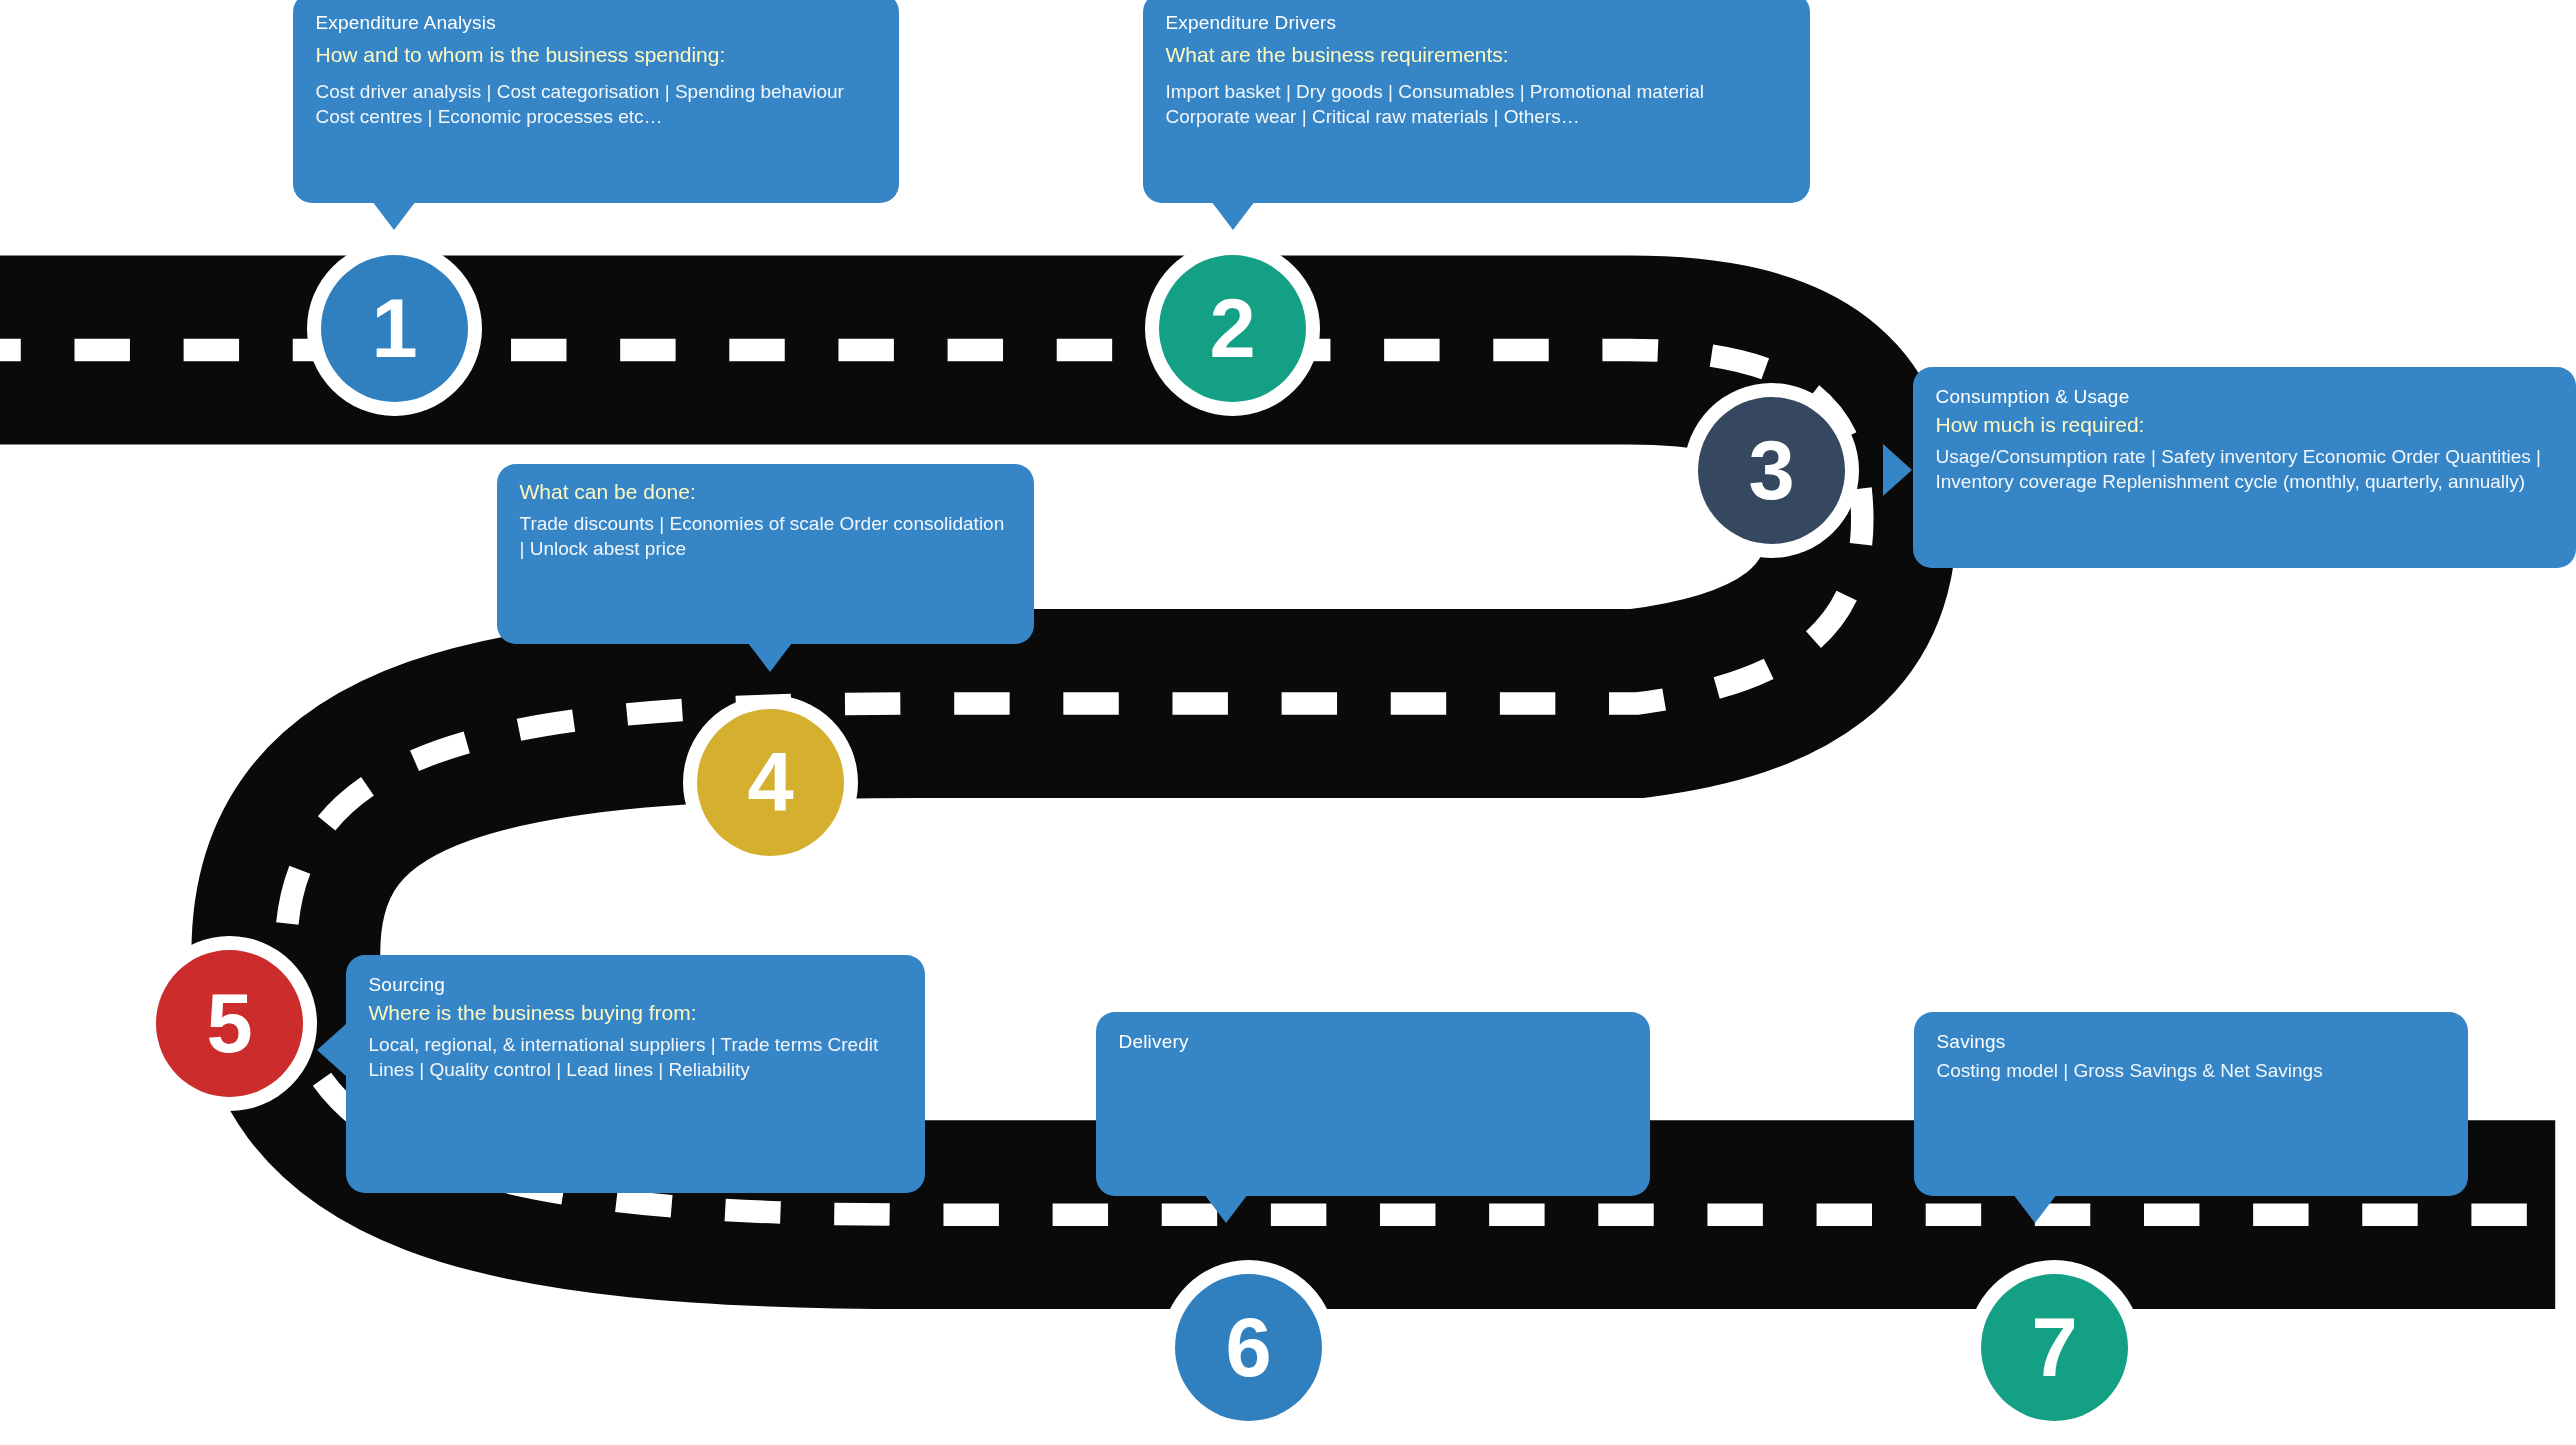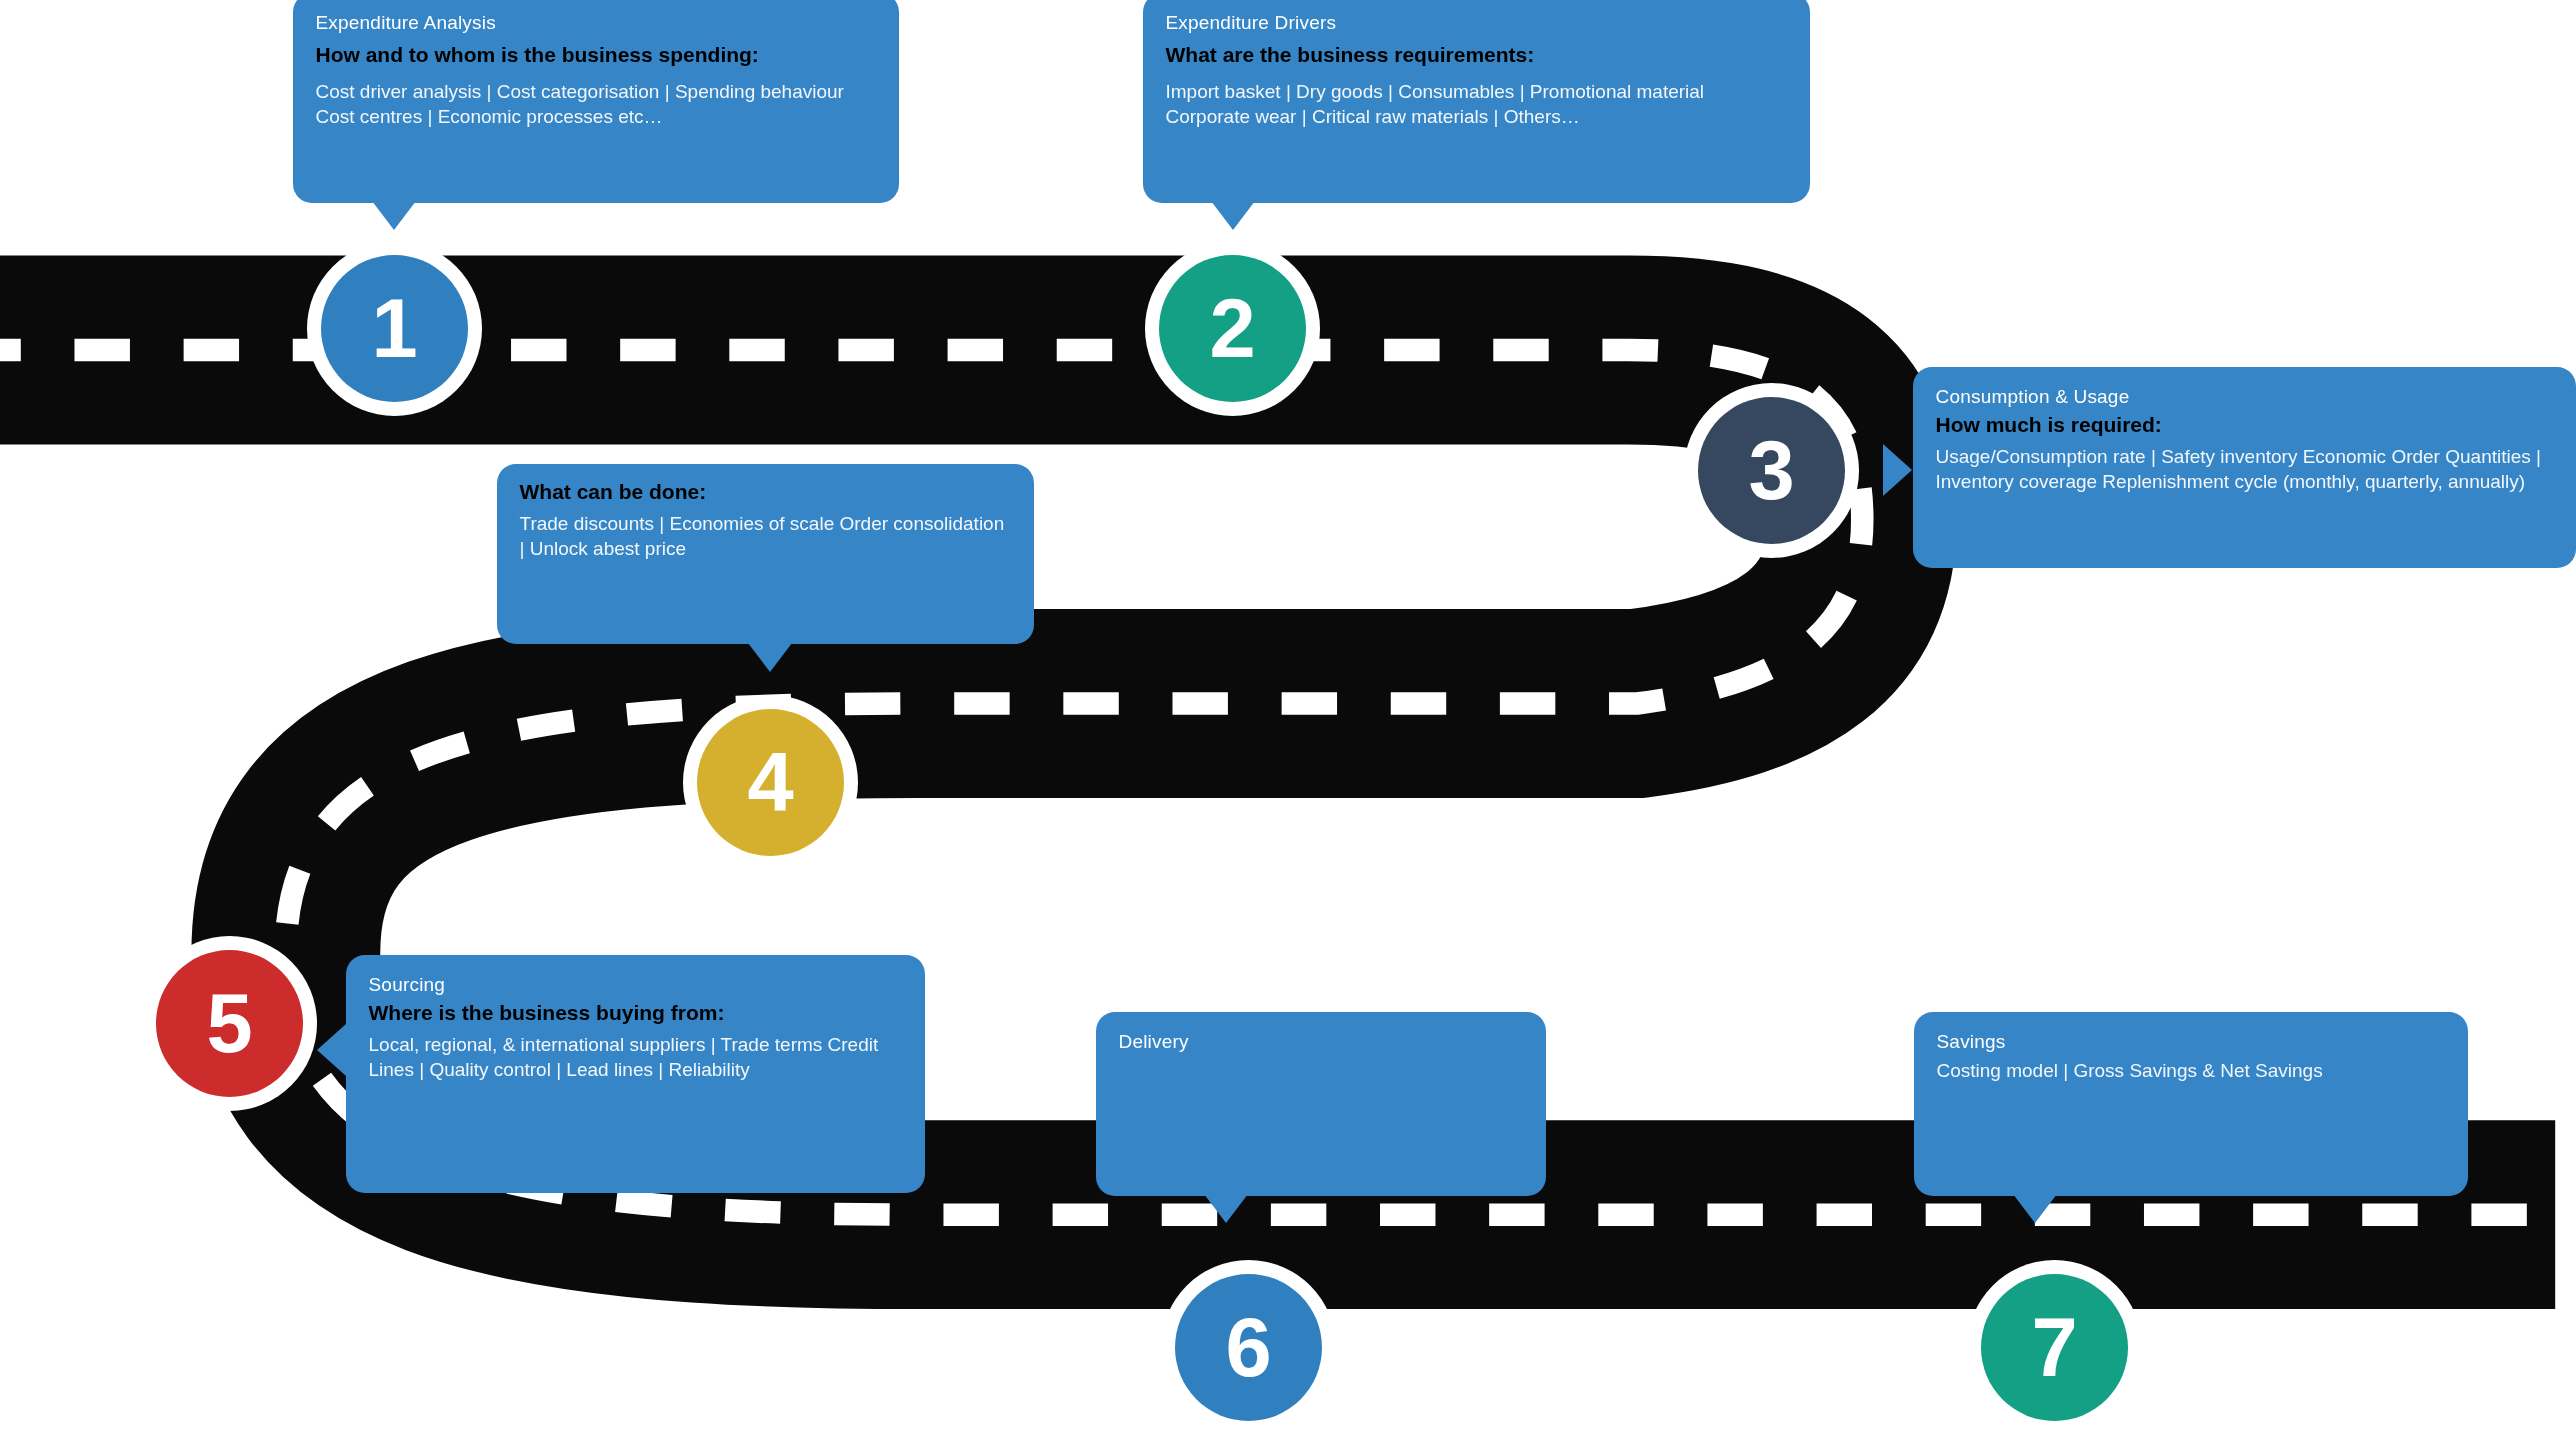--- a/index.html
+++ b/index.html
@@ -9,21 +9,21 @@
 
   .marker{position:absolute;border-radius:50%;display:flex;align-items:center;
           justify-content:center;color:#ffffff;font-weight:700;line-height:1;
           box-shadow:0 0 0 14px #ffffff;}
   .marker span{display:block;}
 
   .card{position:absolute;background:#3685c6;border-radius:19px;
         padding:15.6px 22.5px 19px 22.5px;box-sizing:border-box;color:#ffffff;}
   .card .title{font-size:19px;font-weight:400;letter-spacing:0.2px;
         margin:3.5px 0 8.7px 0;color:#ffffff;}
-  .card .sub{font-size:21px;font-weight:700;color:#000000;margin:0 0 12px 0;}
+  .card .sub{font-size:21px;font-weight:400;color:#fef9c3;margin:0 0 12px 0;}
   .card .body{font-size:19px;line-height:1.32;color:#f2f7fb;font-weight:400;}
   .card.tight .title{margin-bottom:5.2px;}
   .card.tight .sub{margin-bottom:7px;}
 
   .tail{position:absolute;width:0;height:0;}
   .tail.down{border-left:22.5px solid transparent;border-right:22.5px solid transparent;
              border-top:29.4px solid #3685c6;}
   .tail.left{border-top:26px solid transparent;border-bottom:26px solid transparent;
              border-right:29.4px solid #3685c6;}
   .tail.right{border-top:26px solid transparent;border-bottom:26px solid transparent;
@@ -98,21 +98,21 @@
 </div>
 <div class="tail down" style="left:748px;top:643px;"></div>
 
 <div class="card tight" style="left:346px;top:955px;width:579px;height:238px;">
   <div class="title">Sourcing</div>
   <div class="sub">Where is the business buying from:</div>
   <div class="body">Local, regional, &amp; international suppliers | Trade terms Credit Lines | Quality control | Lead lines | Reliability</div>
 </div>
 <div class="tail left" style="left:317px;top:1024px;"></div>
 
-<div class="card tight" style="left:1096px;top:1012px;width:450px;height:184px;">
+<div class="card tight" style="left:1096px;top:1012px;width:554px;height:184px;">
   <div class="title">Delivery</div>
 </div>
 <div class="tail down" style="left:1204px;top:1194px;"></div>
 
 <div class="card tight" style="left:1914px;top:1012px;width:554px;height:184px;">
   <div class="title">Savings</div>
   <div class="body">Costing model | Gross Savings &amp; Net Savings</div>
 </div>
 <div class="tail down" style="left:2013px;top:1194px;"></div>
 

